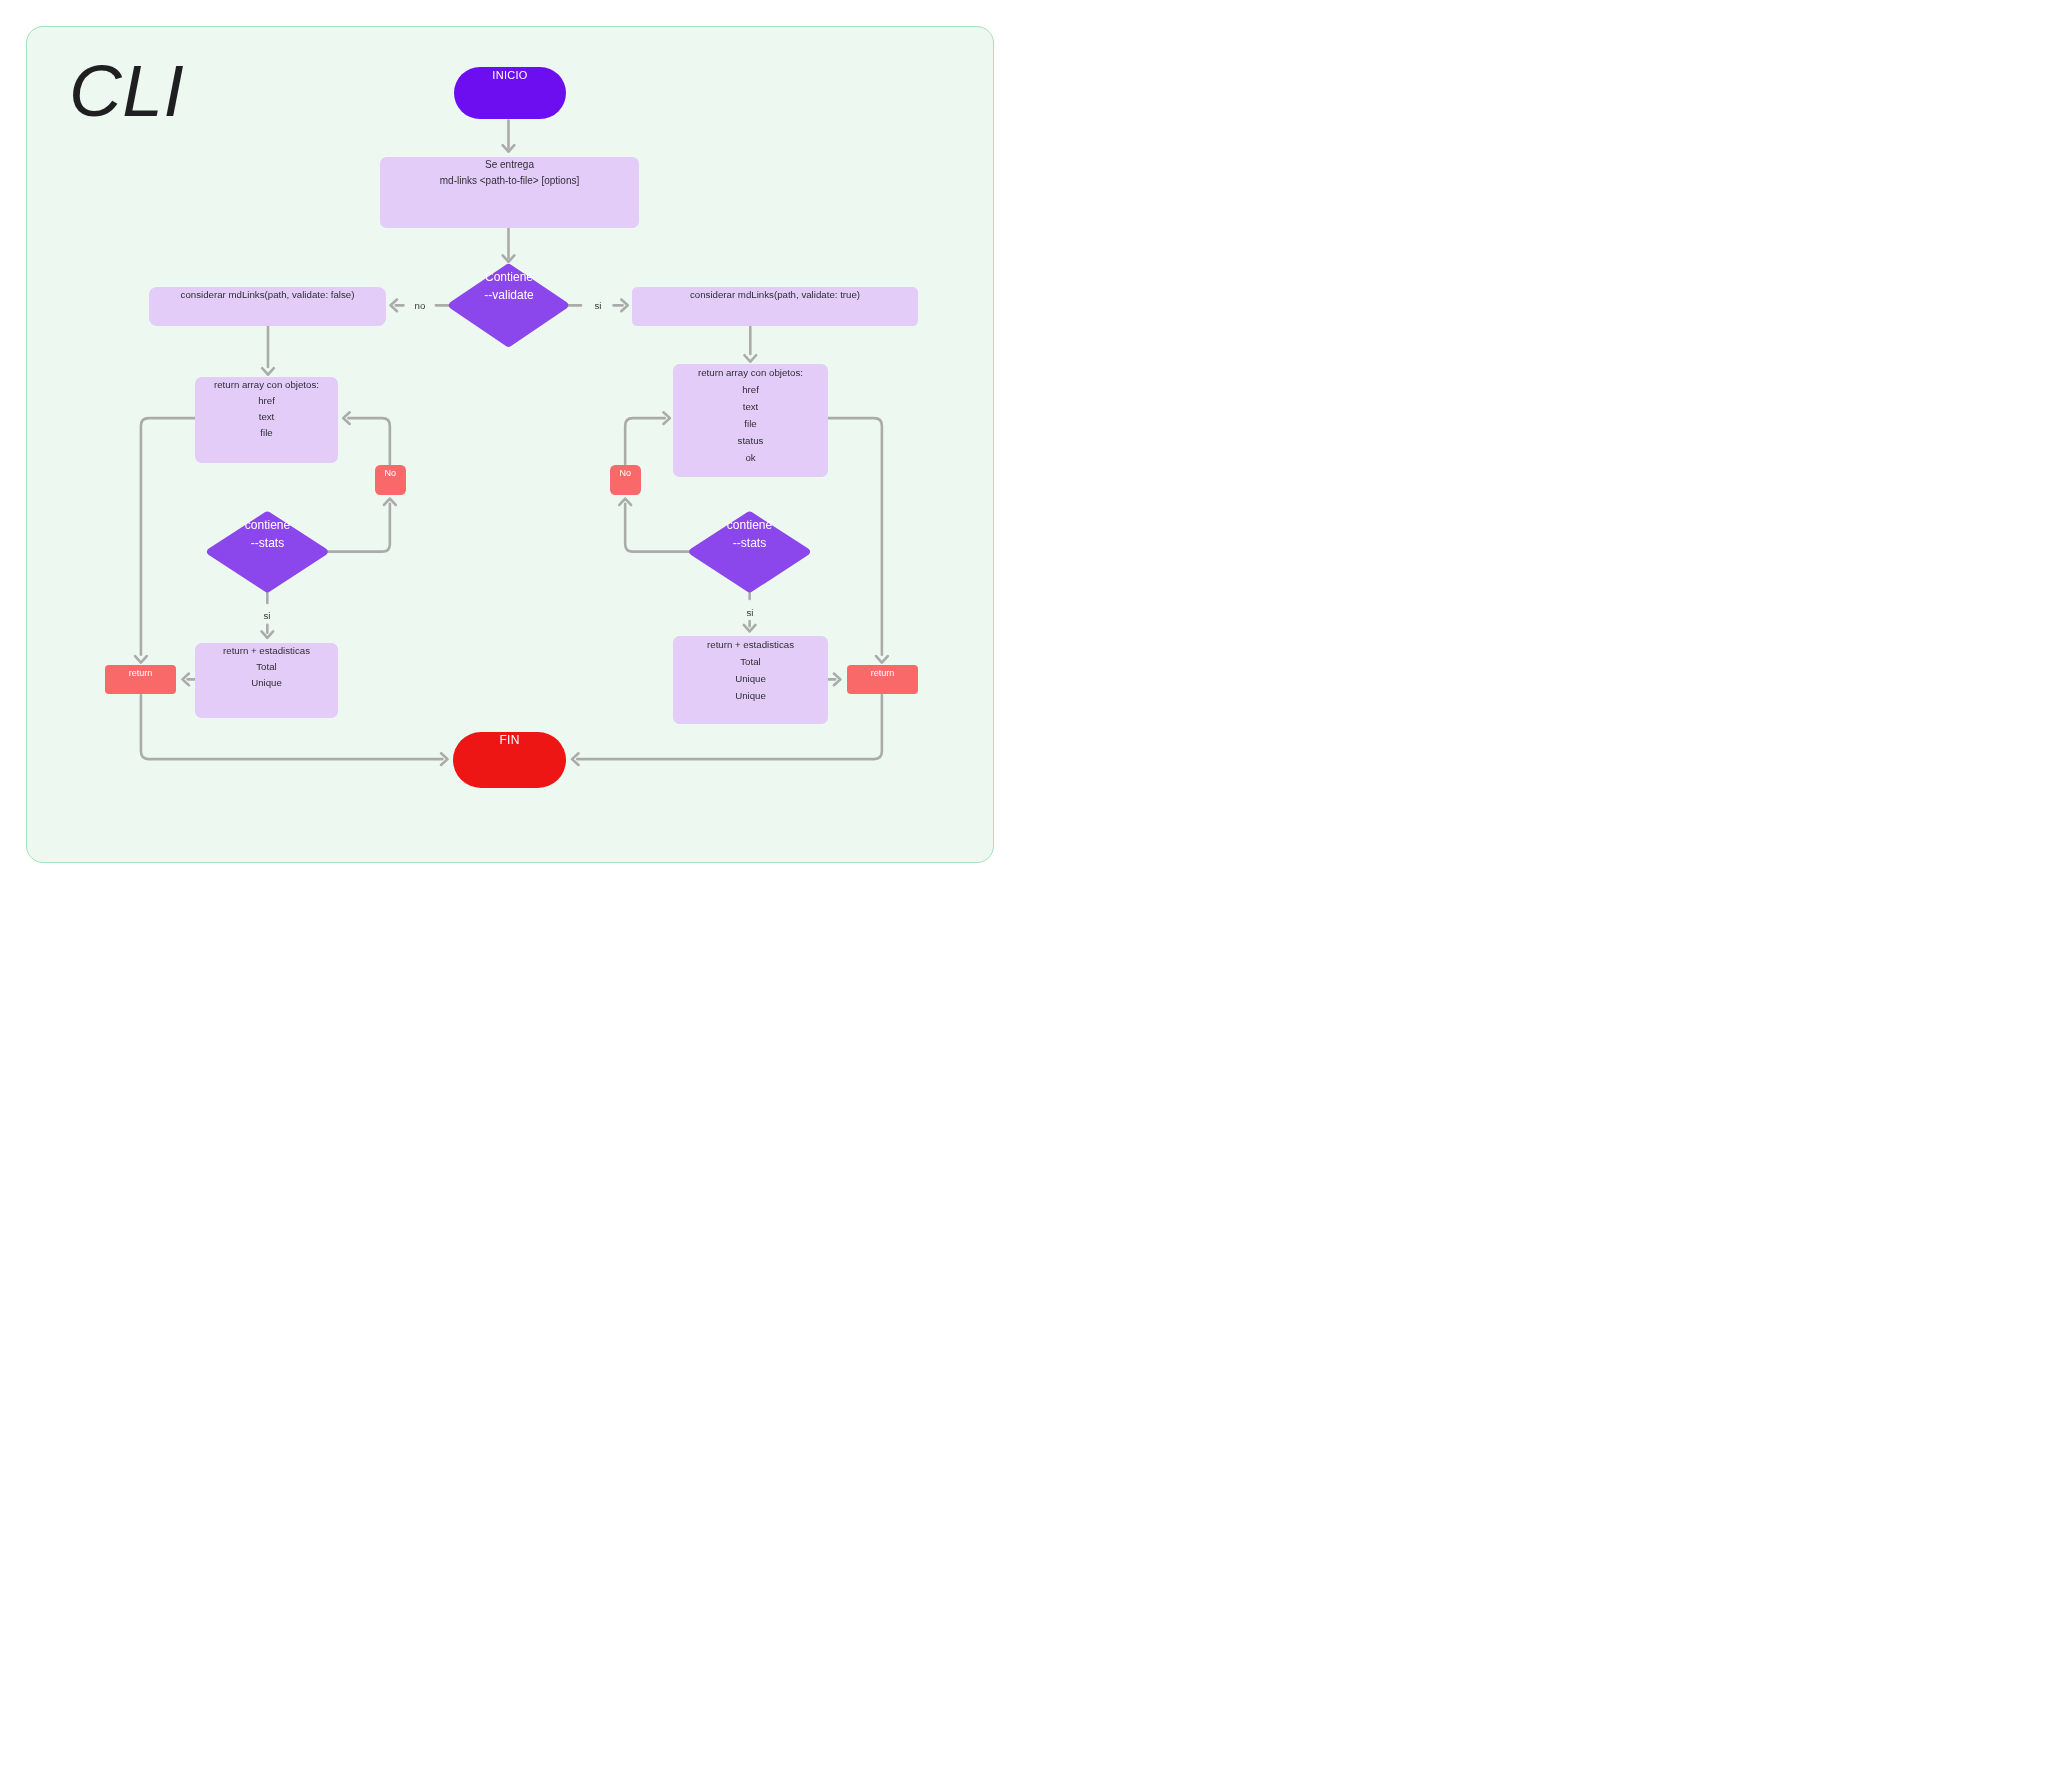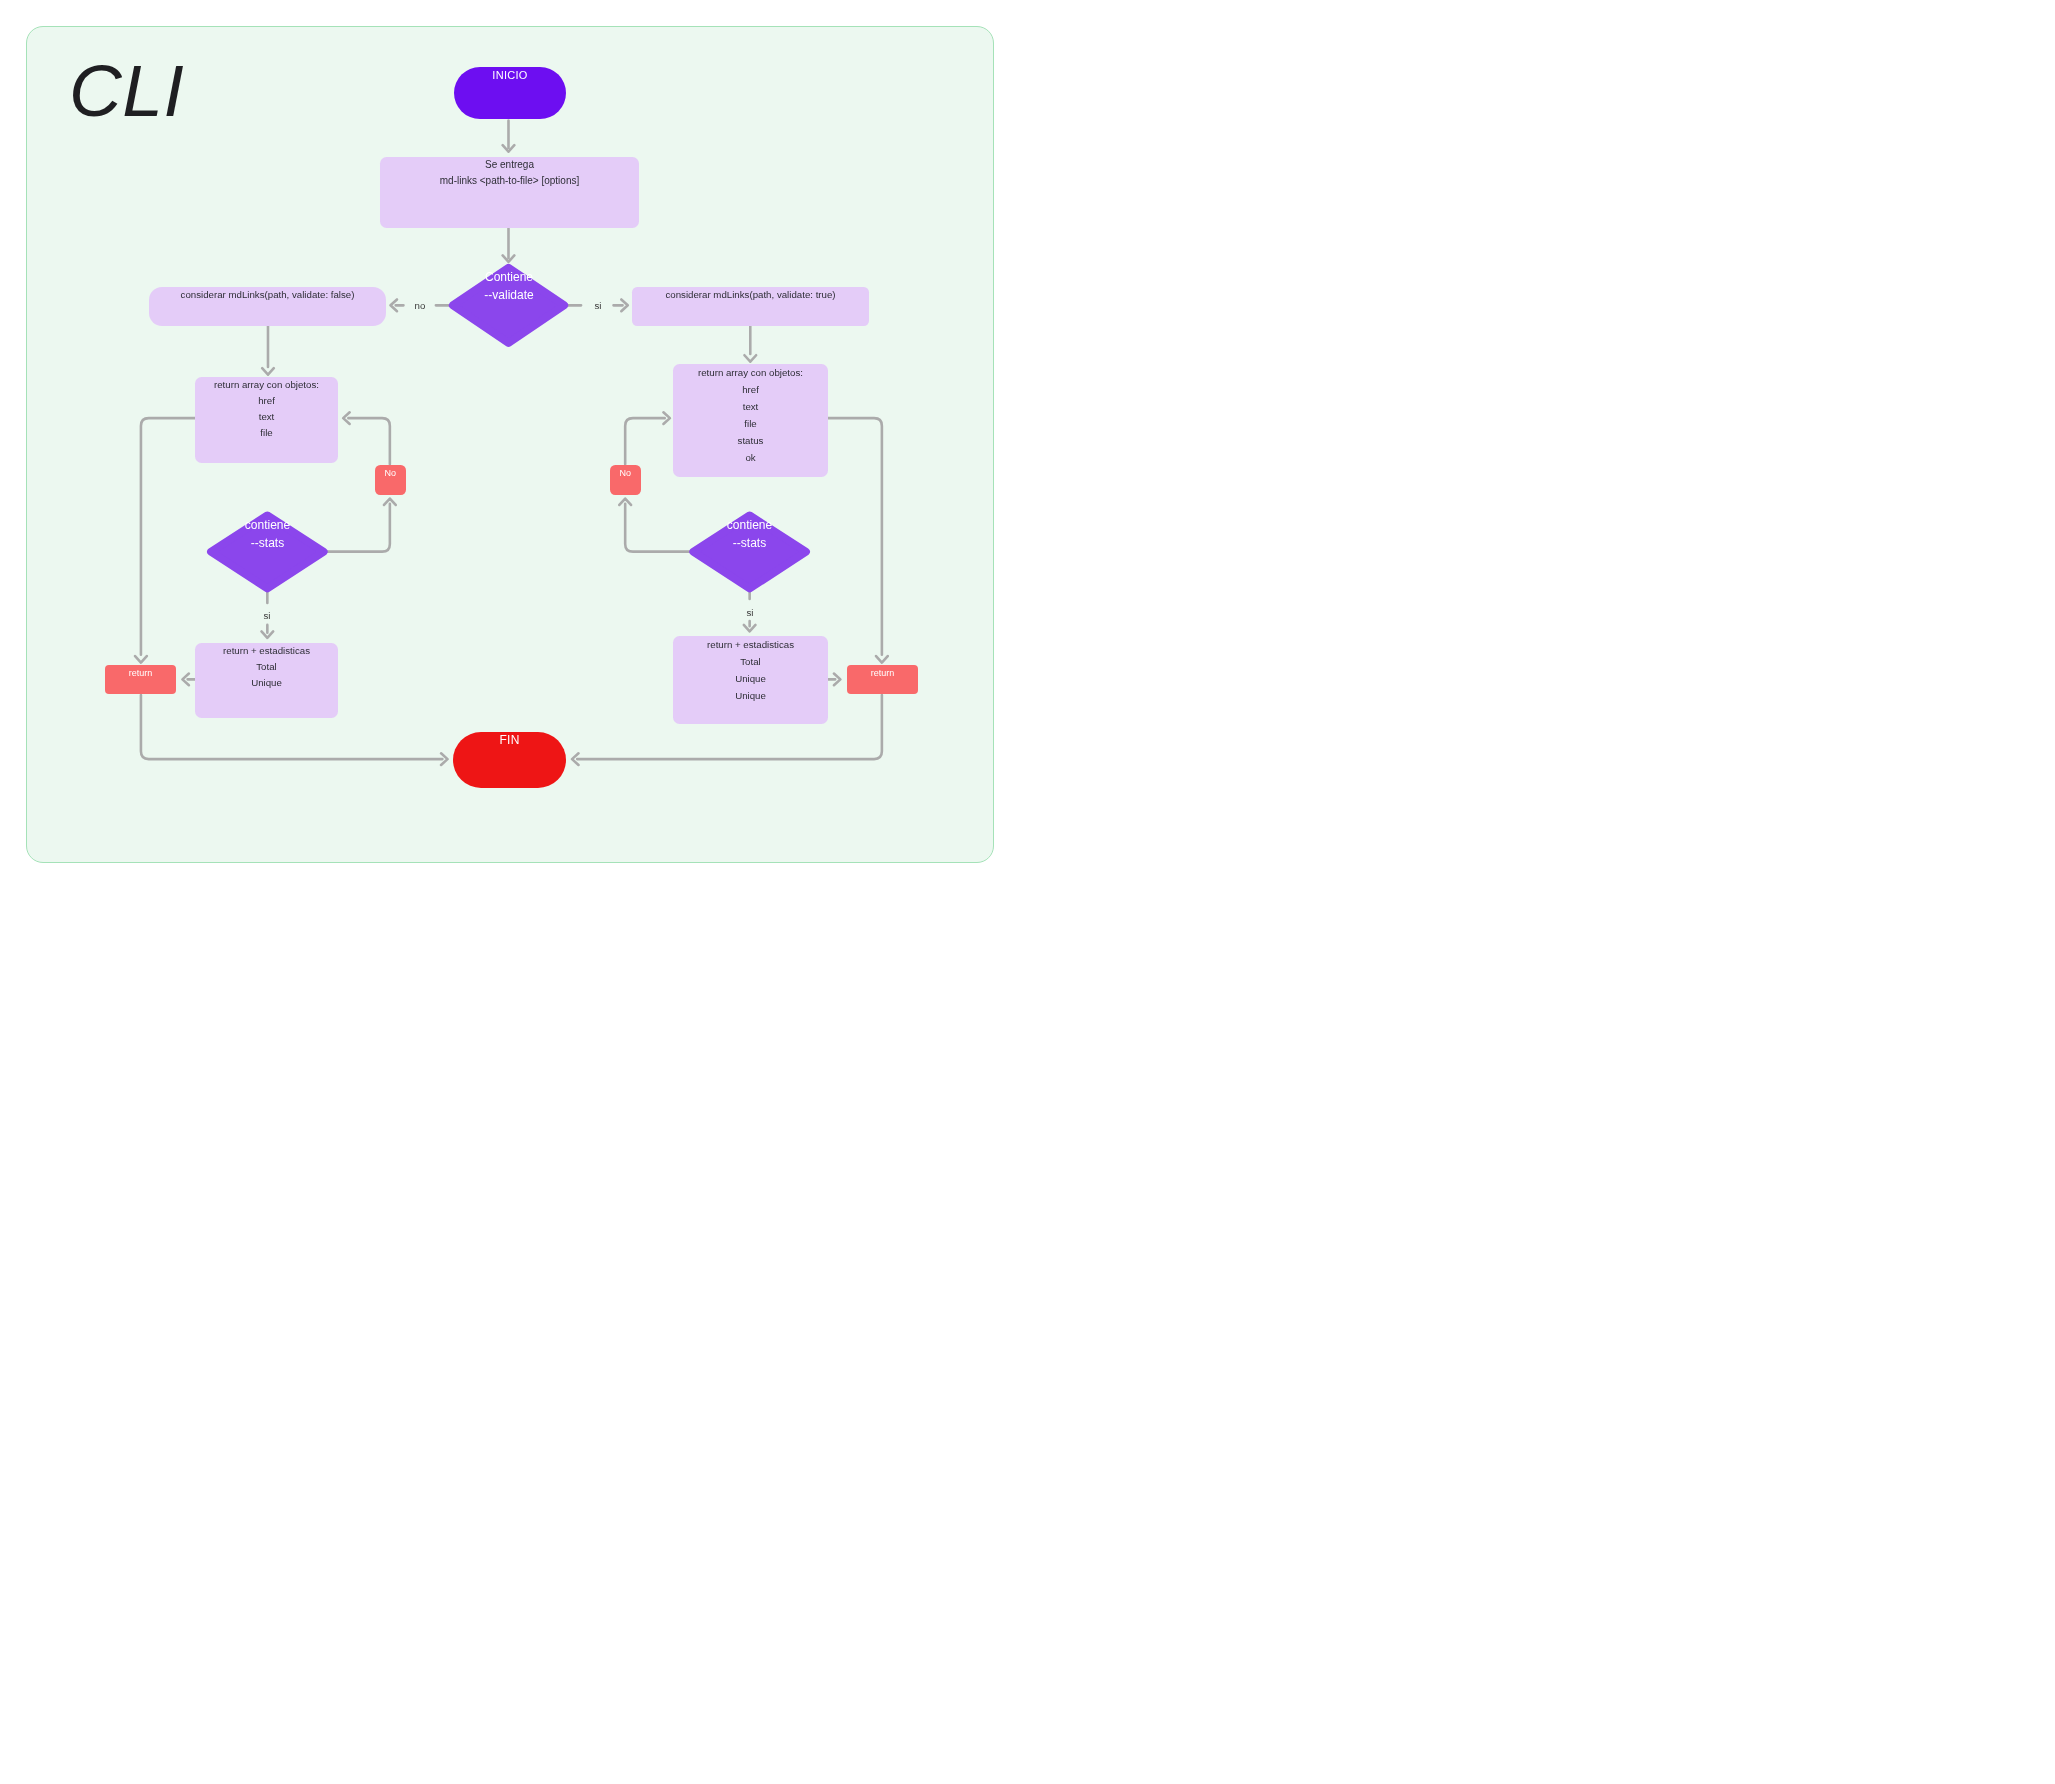--- a/index.html
+++ b/index.html
@@ -28,22 +28,22 @@
   .title{
     position:absolute;left:69px;top:54px;font-size:73px;font-weight:500;
     letter-spacing:0.6px;color:#1f1f22;line-height:1;font-style:italic;
   }
   .pill-start{left:454px;top:67px;width:112px;height:52px;border-radius:26px;
     background:var(--start-fill);color:#fff;font-size:11px;letter-spacing:0.3px;}
   .pill-end{left:453px;top:732px;width:113px;height:56px;border-radius:28.5px;
     background:var(--end-fill);color:#fff;font-size:12px;letter-spacing:0.3px;}
   .process{background:var(--process-fill);border-radius:6.5px;color:var(--text-dark);}
   .proc-entrega{left:380px;top:157px;width:259px;height:71px;font-size:10px;line-height:15.6px;}
-  .proc-considerar-left{left:149px;top:287px;width:237px;height:39px;border-radius:13px;}
-  .proc-considerar-right{left:632px;top:287px;width:237px;height:39px;border-radius:5.2px;}
+  .proc-considerar-left{left:149px;top:287px;width:237px;height:39px;border-radius:8px;}
+  .proc-considerar-right{left:632px;top:287px;width:286px;height:39px;border-radius:5.2px;}
   .proc-retarr-left{left:195px;top:377px;width:143px;height:86px;line-height:16px;}
   .proc-retarr-right{left:673px;top:364px;width:155px;height:113px;line-height:17px;}
   .proc-estad-left{left:195px;top:643px;width:143px;height:75px;line-height:16px;}
   .proc-estad-right{left:673px;top:636px;width:155px;height:88px;line-height:17px;}
   .diamond-label{color:#fff;font-size:12px;line-height:18px;background:transparent;}
   .dl-validate{left:453px;top:268px;width:112px;height:75px;}
   .dl-stats-left{left:211px;top:516px;width:113px;height:73px;}
   .dl-stats-right{left:693px;top:516px;width:113px;height:73px;}
   .tag{background:var(--tag-fill);color:#fff;border-radius:5.2px;font-size:9px;}
   .tag-no-left{left:375px;top:465px;width:30.5px;height:30px;}

